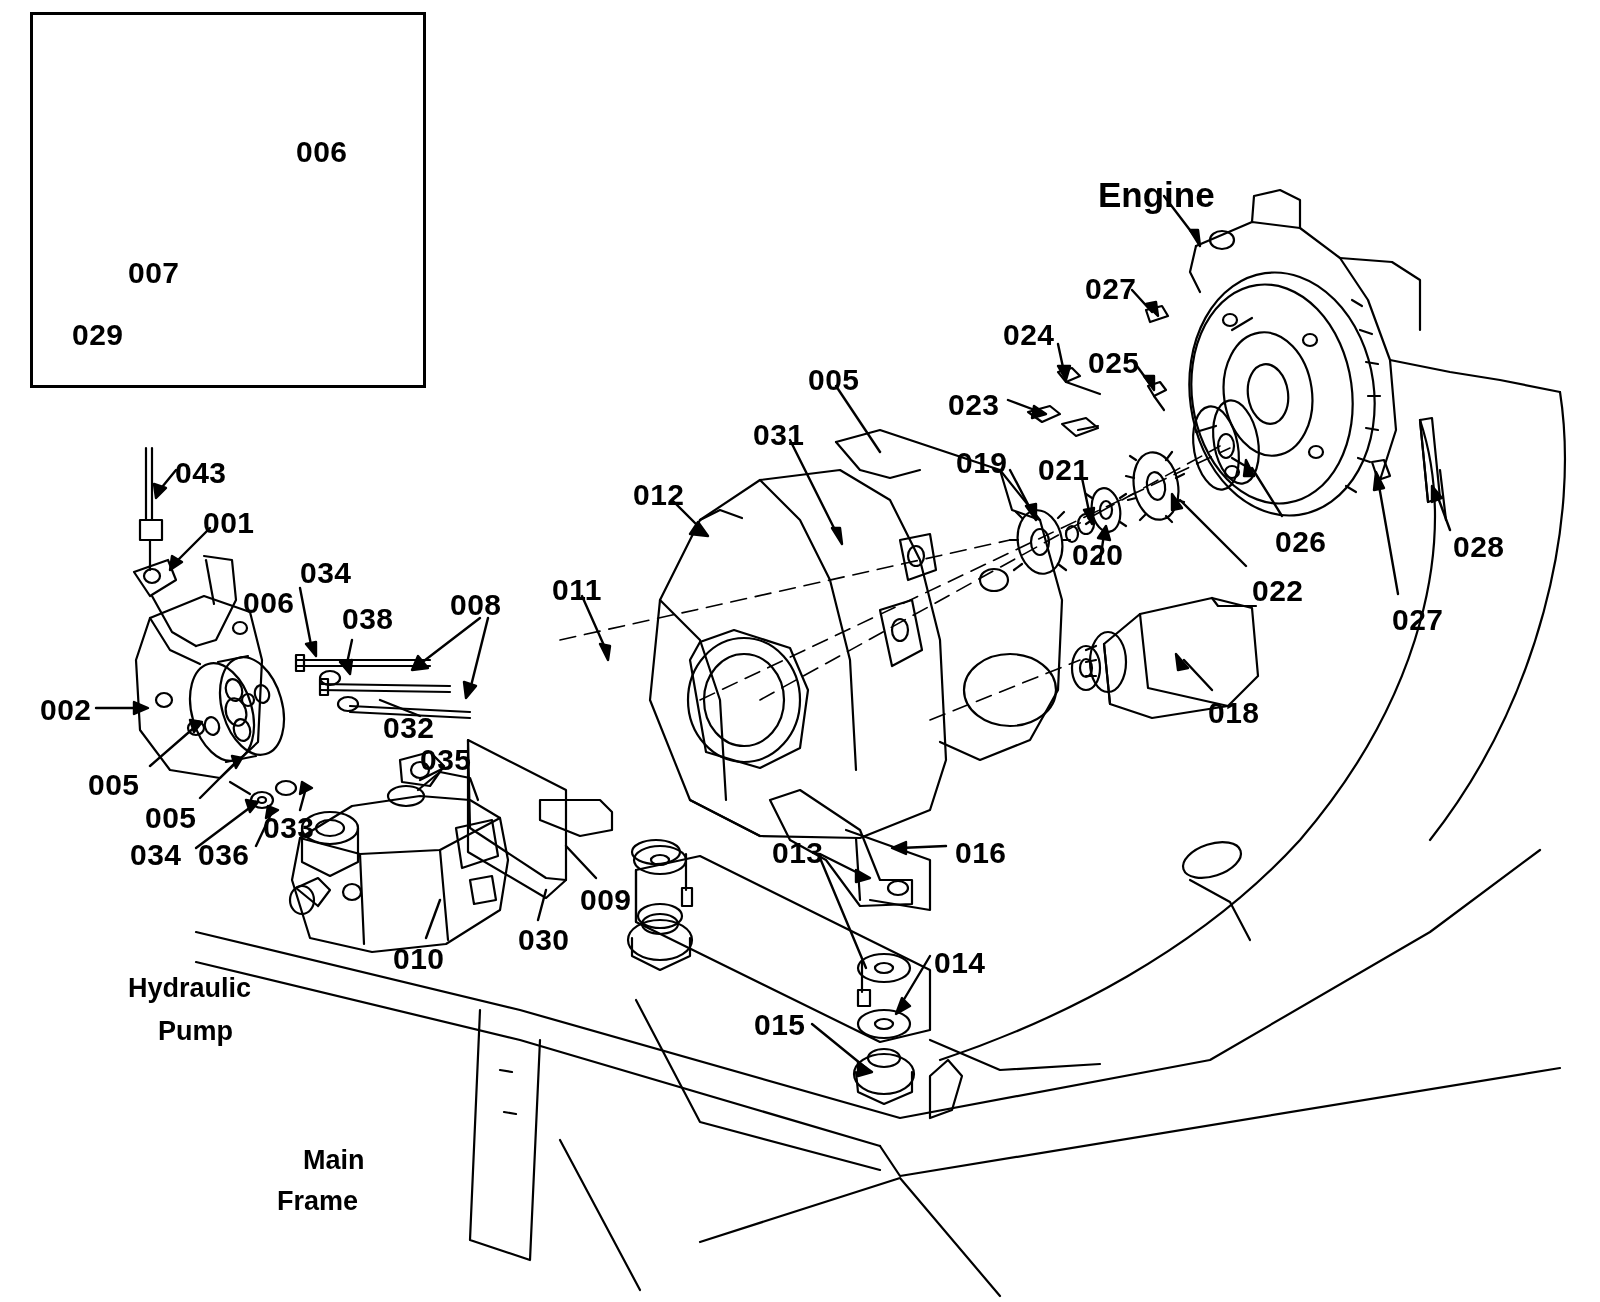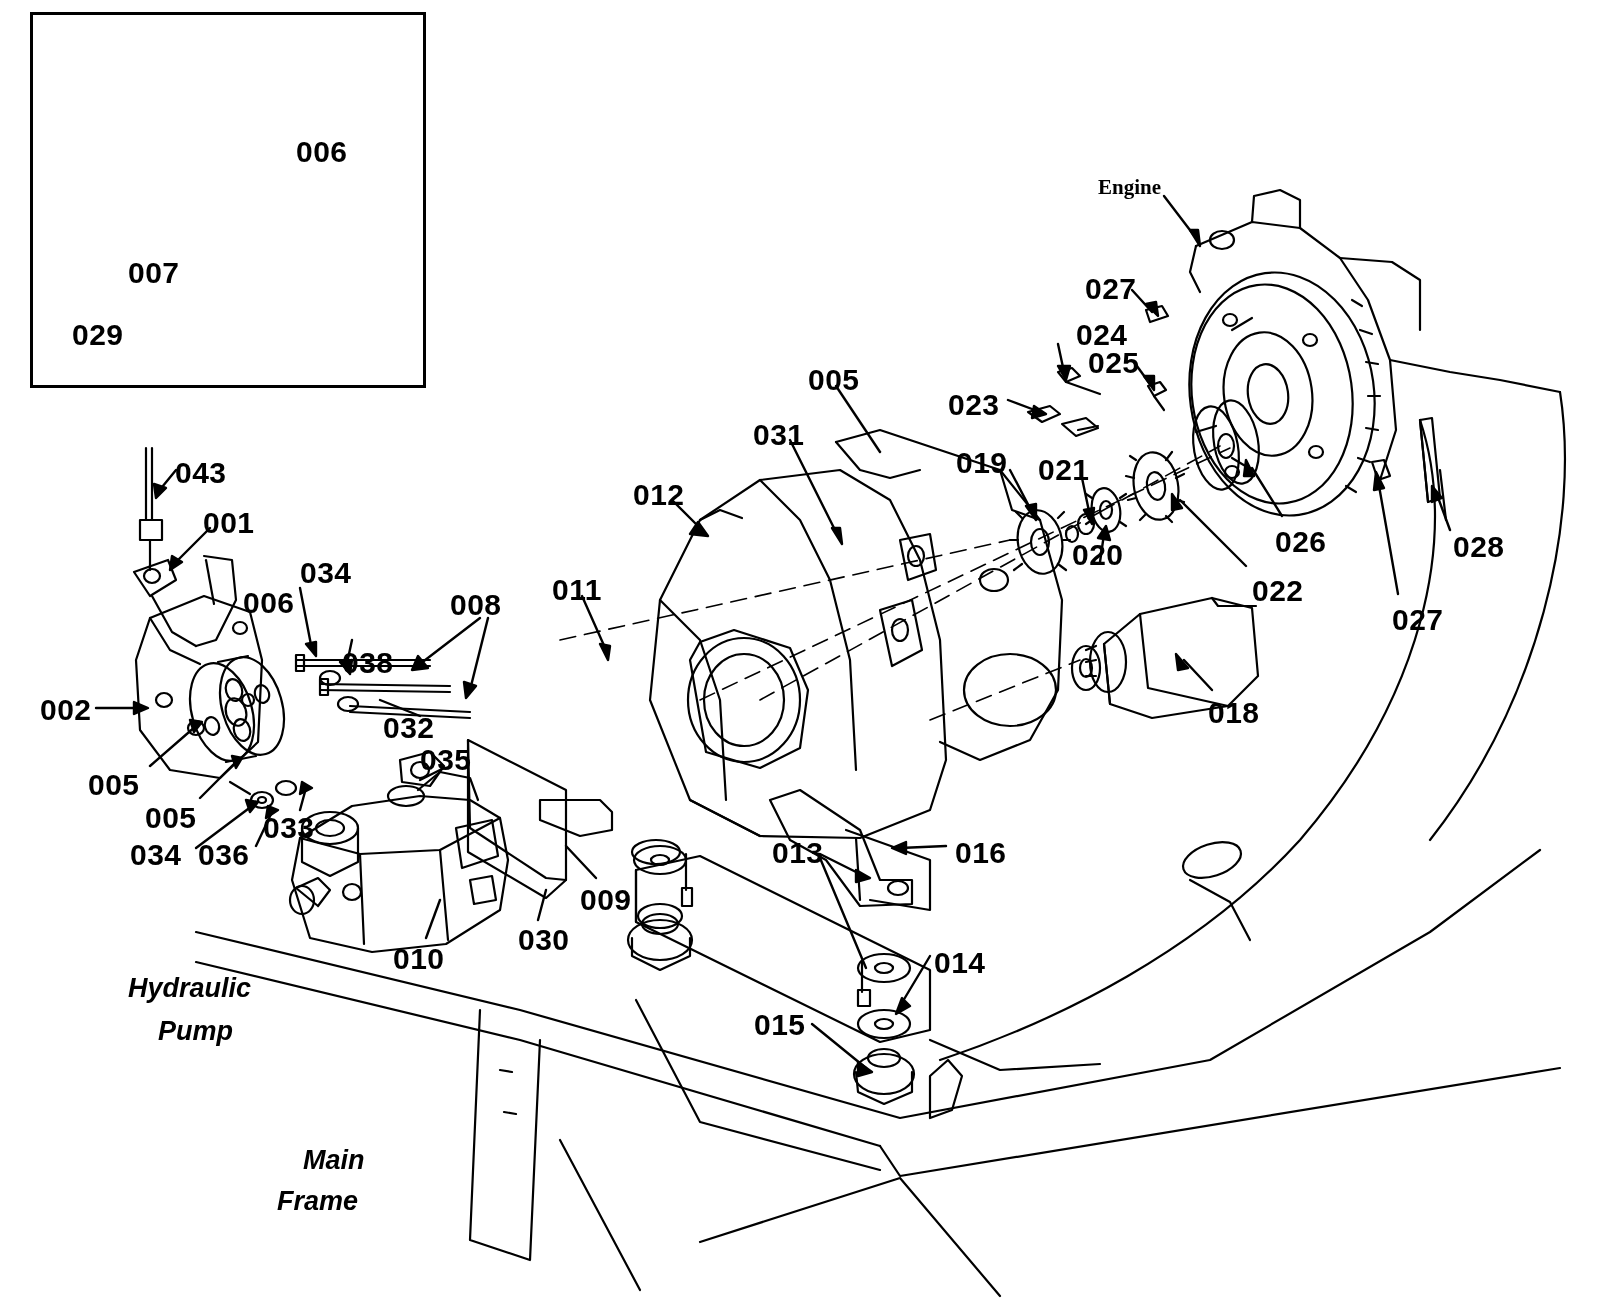--- a/index.html
+++ b/index.html
@@ -2,22 +2,22 @@
 <html><head>
 <meta charset="utf-8">
 <style>
   html,body{margin:0;padding:0;background:#ffffff;}
   body{width:1600px;height:1302px;position:relative;overflow:hidden;
        font-family:"Liberation Sans",sans-serif;color:#000;}
   #stage{position:absolute;left:0;top:0;width:1600px;height:1302px;}
   svg.art{position:absolute;left:0;top:0;width:1600px;height:1302px;}
   .lbl{position:absolute;font-weight:bold;white-space:nowrap;line-height:1;}
   .num{font-size:30px;letter-spacing:0.5px;}
-  .word{font-size:21px;font-family:Liberation Serif, serif;}
-  .word2{font-size:27px;font-style:italic;}
+  .word{font-size:35px;}
+  .word2{font-size:27px;}
   .inset-box{position:absolute;left:30px;top:12px;width:390px;height:370px;
              border:3px solid #000;background:#fff;}
 </style>
 </head>
 <body>
 
 <div id="stage">
 
   <svg class="art" viewBox="0 0 1600 1302">
     <g fill="none" stroke="#000" stroke-width="2.2" stroke-linecap="round" stroke-linejoin="round">
@@ -359,36 +359,36 @@
   <div class="lbl num" style="left:934px;top:948px">014</div>
   <div class="lbl num" style="left:754px;top:1010px">015</div>
   <div class="lbl num" style="left:955px;top:838px">016</div>
   <div class="lbl num" style="left:808px;top:365px">005</div>
   <div class="lbl num" style="left:1208px;top:698px">018</div>
   <div class="lbl num" style="left:956px;top:448px">019</div>
   <div class="lbl num" style="left:1072px;top:540px">020</div>
   <div class="lbl num" style="left:1038px;top:455px">021</div>
   <div class="lbl num" style="left:1252px;top:576px">022</div>
   <div class="lbl num" style="left:948px;top:390px">023</div>
-  <div class="lbl num" style="left:1076px;top:320px">024</div>
+  <div class="lbl num" style="left:1003px;top:320px">024</div>
   <div class="lbl num" style="left:1088px;top:348px">025</div>
   <div class="lbl num" style="left:1275px;top:527px">026</div>
   <div class="lbl num" style="left:1085px;top:274px">027</div>
   <div class="lbl num" style="left:1392px;top:605px">027</div>
   <div class="lbl num" style="left:1453px;top:532px">028</div>
   <div class="lbl num" style="left:518px;top:925px">030</div>
   <div class="lbl num" style="left:753px;top:420px">031</div>
   <div class="lbl num" style="left:383px;top:713px">032</div>
   <div class="lbl num" style="left:263px;top:813px">033</div>
   <div class="lbl num" style="left:300px;top:558px">034</div>
   <div class="lbl num" style="left:130px;top:840px">034</div>
   <div class="lbl num" style="left:420px;top:745px">035</div>
   <div class="lbl num" style="left:198px;top:840px">036</div>
   <div class="lbl num" style="left:175px;top:458px">043</div>
-  <div class="lbl num" style="left:342px;top:648px">038</div>
+  <div class="lbl num" style="left:342px;top:604px">038</div>
 
   <div class="lbl word" style="left:1098px;top:177px">Engine</div>
   <div class="lbl word2" style="left:128px;top:975px">Hydraulic</div>
   <div class="lbl word2" style="left:158px;top:1018px">Pump</div>
   <div class="lbl word2" style="left:303px;top:1147px">Main</div>
   <div class="lbl word2" style="left:277px;top:1188px">Frame</div>
 
 </div>
 
 </body></html>

